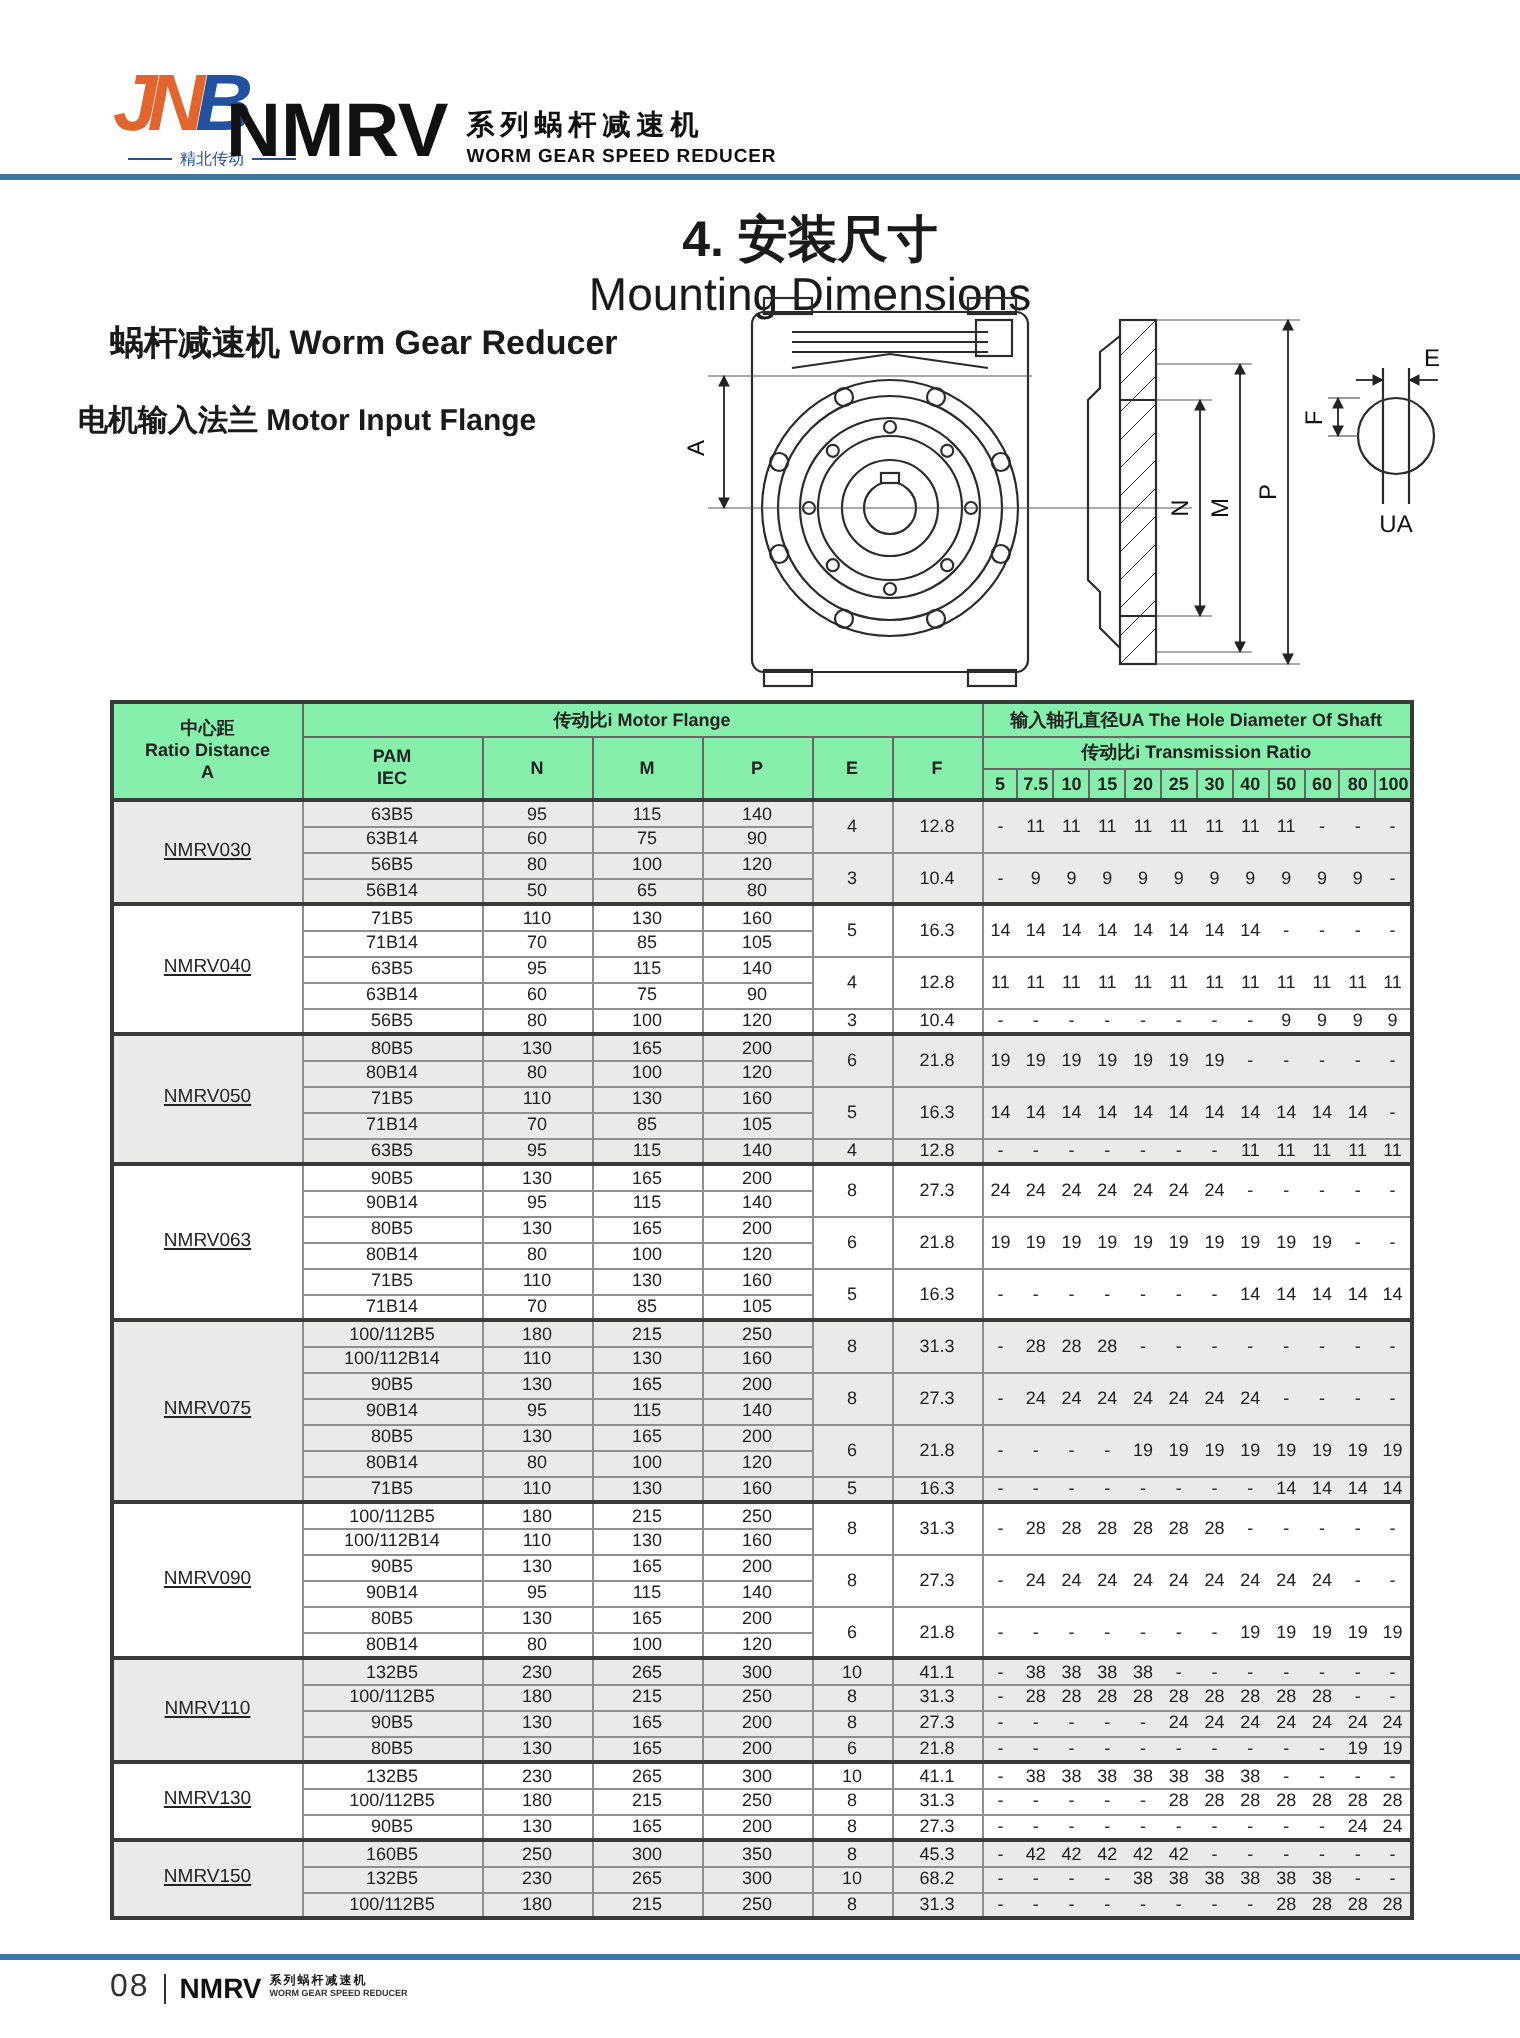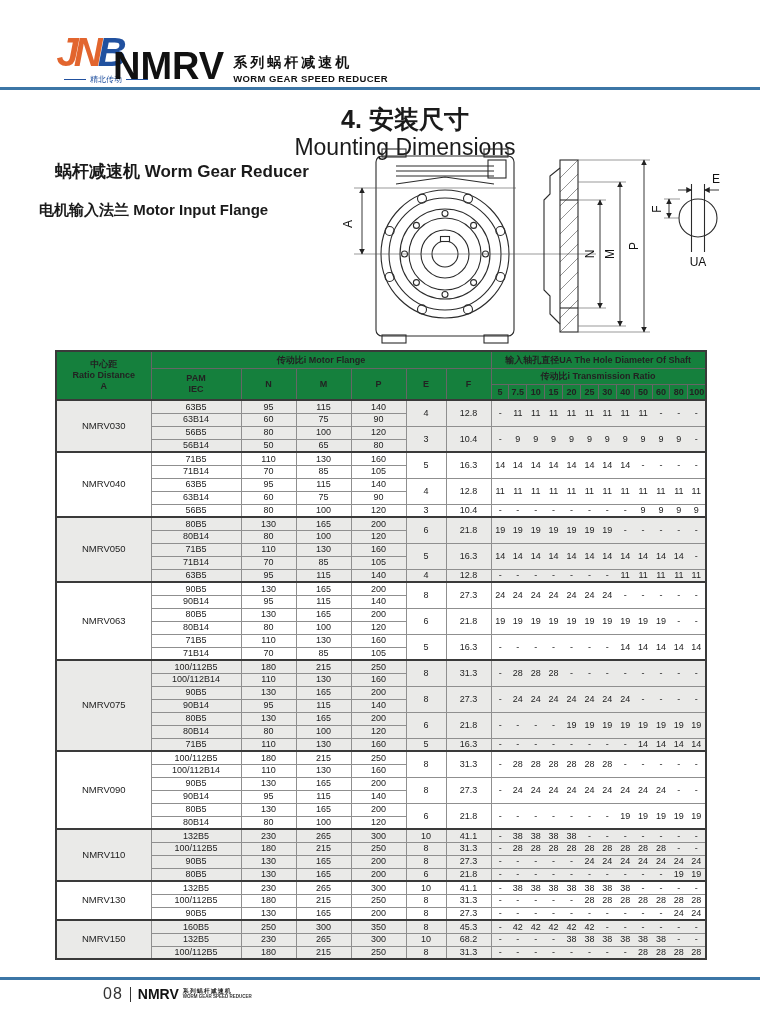--- a/index.html
+++ b/index.html
@@ -31,34 +31,34 @@
   
   table.dim {
     position:absolute; left:55px; top:350px; width:650px;
     border-collapse:collapse; table-layout:fixed;
     border:2px solid #3a3a3a; font-size:9px; color:#222;
   }
   table.dim th, table.dim td {
     border:1px solid #8f8f8f; text-align:center; vertical-align:middle;
     padding:0 1px; line-height:1.15; overflow:hidden; white-space:nowrap;
   }
-  table.dim thead th { border-color:#666; font-weight:bold; background:#15803d; }
+  table.dim thead th { border-color:#666; font-weight:bold; background:#86efac; }
   table.dim thead tr:nth-child(1) th { height:17px; }
   table.dim thead tr:nth-child(2) th { height:16px; }
   table.dim thead tr:nth-child(3) th { height:16px; }
   table.dim thead { border-bottom:2px solid #3a3a3a; }
   table.dim tbody td { height:13px; font-size:9px; }
-  table.dim tbody td.model { font-size:9.5px; }
+  table.dim tbody td.model { font-size:9.5px;text-decoration:underline; }
   table.dim tbody tr.shaded td { background:#eaeae8; }
   table.dim tbody tr.group-start td { border-top:2px solid #3a3a3a; }
   table.dim td.ratio { border-left:none; border-right:none; }
   .hdr-stack div { line-height:1.25; }
   
   .rule-bottom { position:absolute; left:0; top:977px; width:760px; height:3px; background:#3c76a6; }
-  .footer { position:absolute; left:55px; top:985px; display:flex; align-items:center;margin-left:48px; }
+  .footer { position:absolute; left:55px; top:985px; display:flex; align-items:center; }
   .page-num { font-size:16px; color:#333; letter-spacing:1px; }
   .footer-bar { width:1px; height:15px; background:#333; margin:0 7px; }
   .footer-brand { font-size:14px; font-weight:900; color:#111; }
   .footer-side { margin-left:4px; }
   .footer-cn { font-size:6px; font-weight:bold; letter-spacing:1px; line-height:1.1; }
   .footer-en { font-size:4.5px; font-weight:bold; line-height:1.1; color:#333; }
 </style>
 </head>
 <body>
 

